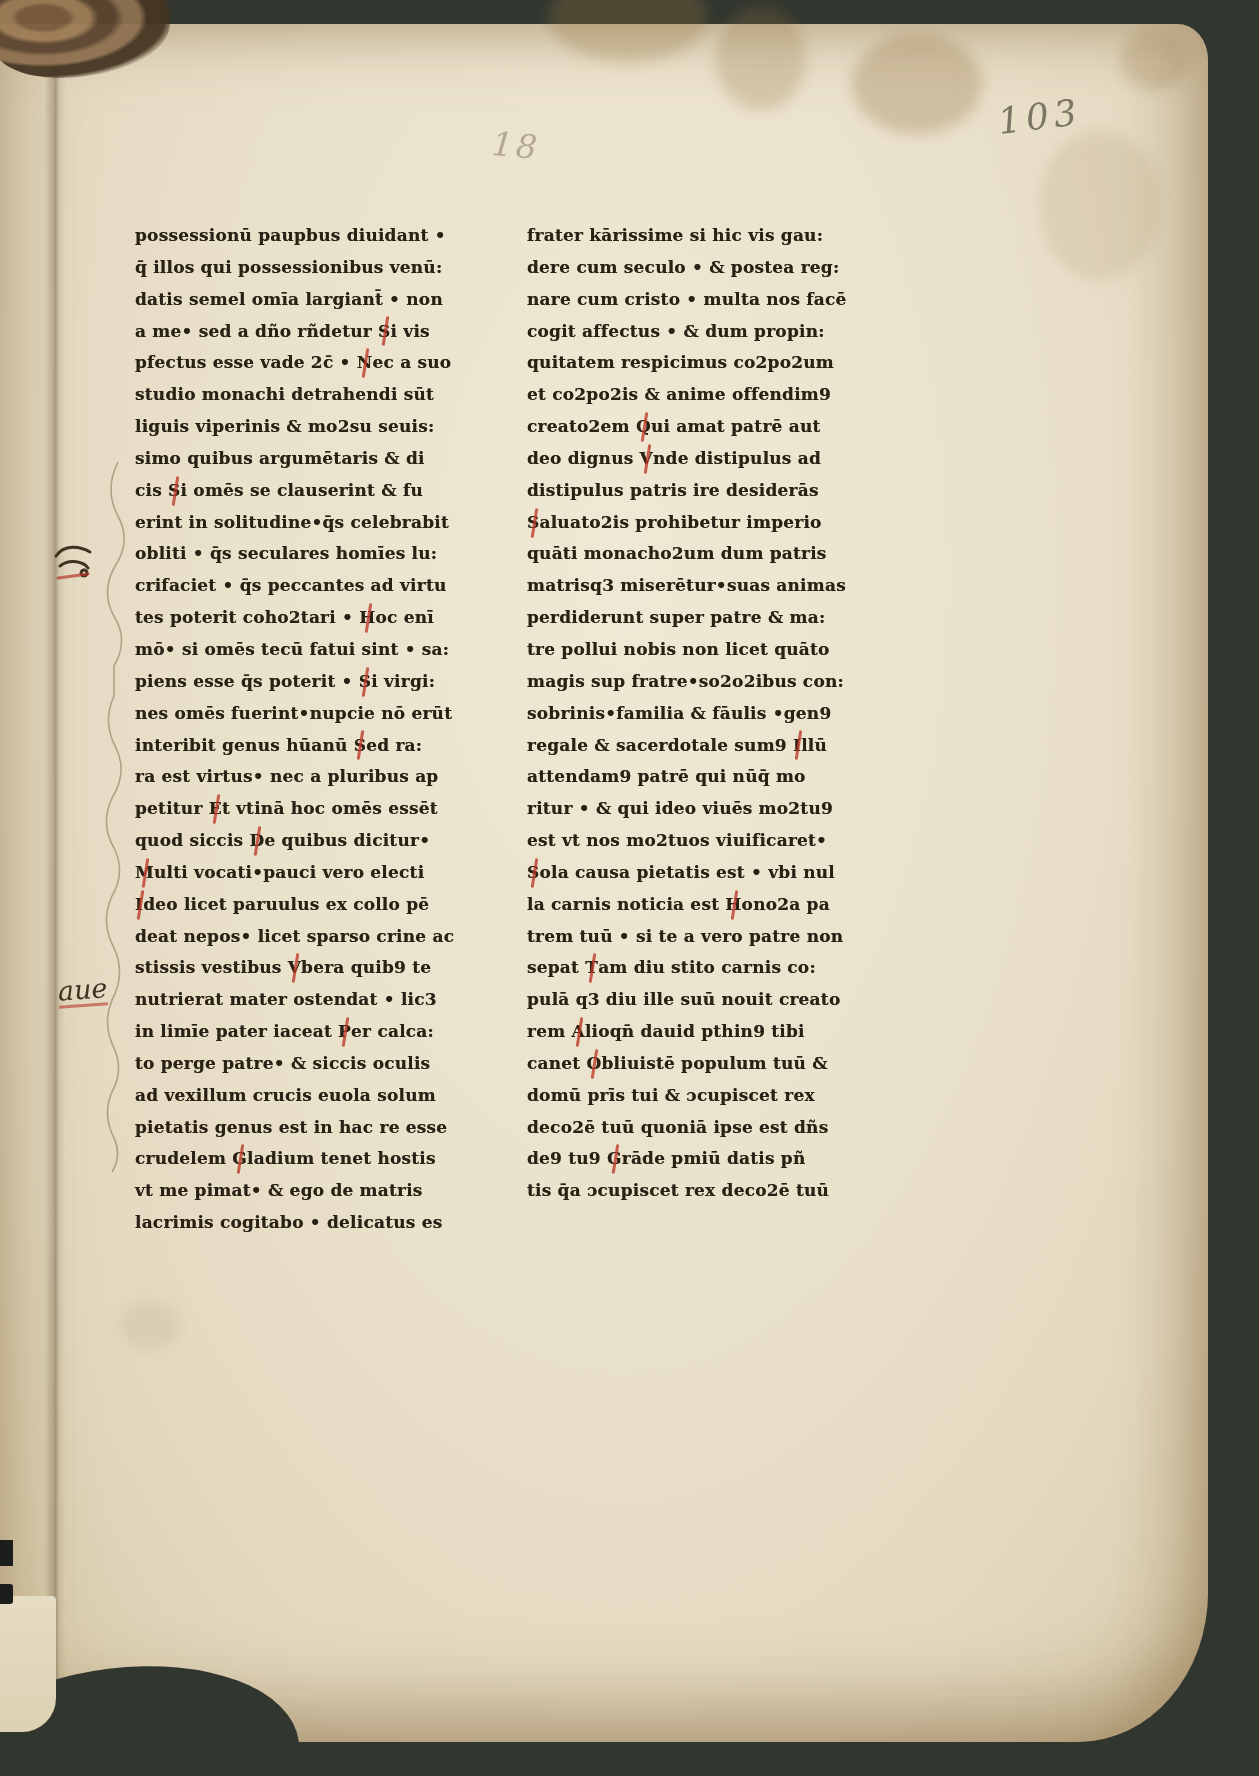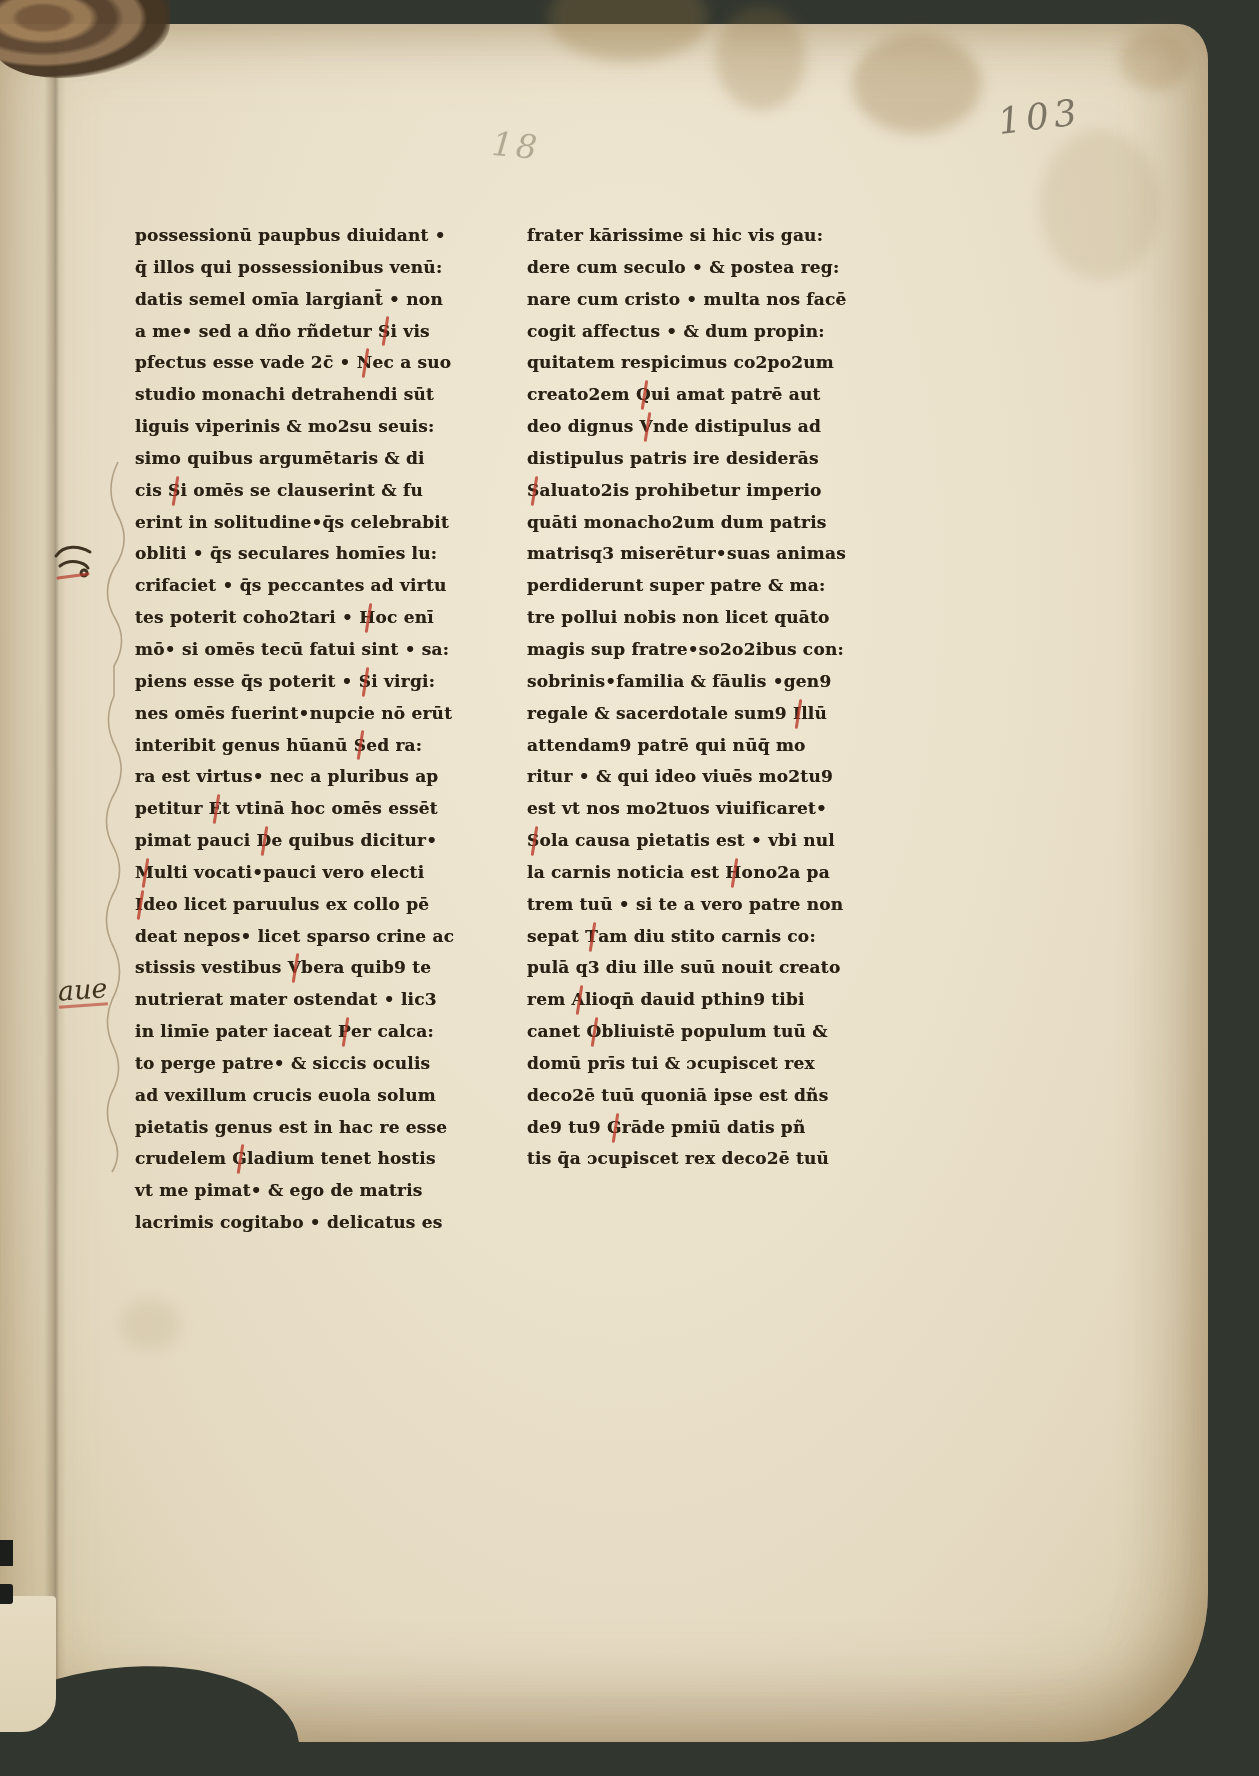--- a/index.html
+++ b/index.html
@@ -117,21 +117,21 @@
       <div class="line"><span>piens esse q̄s poterit • </span><span class="rub">S</span><span>i virgi:</span></div>
 
       <div class="line"><span>nes omēs fuerint•nupcie nō erūt</span></div>
 
       <div class="line"><span>interibit genus hūanū </span><span class="rub">S</span><span>ed ra:</span></div>
 
       <div class="line"><span>ra est virtus• nec a pluribus ap</span></div>
 
       <div class="line"><span>petitur </span><span class="rub">E</span><span>t vtinā hoc omēs essēt</span></div>
 
-      <div class="line"><span>pimat pauci </span><span class="rub">D</span><span>e quibus dicitur•</span></div>
+      <div class="line"><span>quod siccis </span><span class="rub">D</span><span>e quibus dicitur•</span></div>
 
       <div class="line"><span class="rub">M</span><span>ulti vocati•pauci vero electi</span></div>
 
       <div class="line"><span class="rub">I</span><span>deo licet paruulus ex collo pē</span></div>
 
       <div class="line"><span>deat nepos• licet sparso crine ac</span></div>
 
       <div class="line"><span>stissis vestibus </span><span class="rub">V</span><span>bera quib9 te</span></div>
 
       <div class="line"><span>nutrierat mater ostendat • lic3</span></div>
@@ -156,20 +156,21 @@
       <div class="line"><span>frater kārissime  si hic vis gau:</span></div>
 
       <div class="line"><span>dere cum seculo • &amp; postea reg:</span></div>
 
       <div class="line"><span>nare cum cristo • multa nos facē</span></div>
 
       <div class="line"><span>cogit affectus • &amp; dum propin:</span></div>
 
       <div class="line"><span>quitatem respicimus co2po2um</span></div>
 
+      <div class="line"><span>et co2po2is &amp; anime offendim9</span></div>
 
       <div class="line"><span>creato2em </span><span class="rub">Q</span><span>ui amat patrē aut</span></div>
 
 
       <div class="line"><span>deo dignus </span><span class="rub">V</span><span>nde distipulus ad</span></div>
 
       <div class="line"><span>distipulus patris ire desiderās</span></div>
 
       <div class="line"><span class="rub">S</span><span>aluato2is prohibetur imperio</span></div>
 

